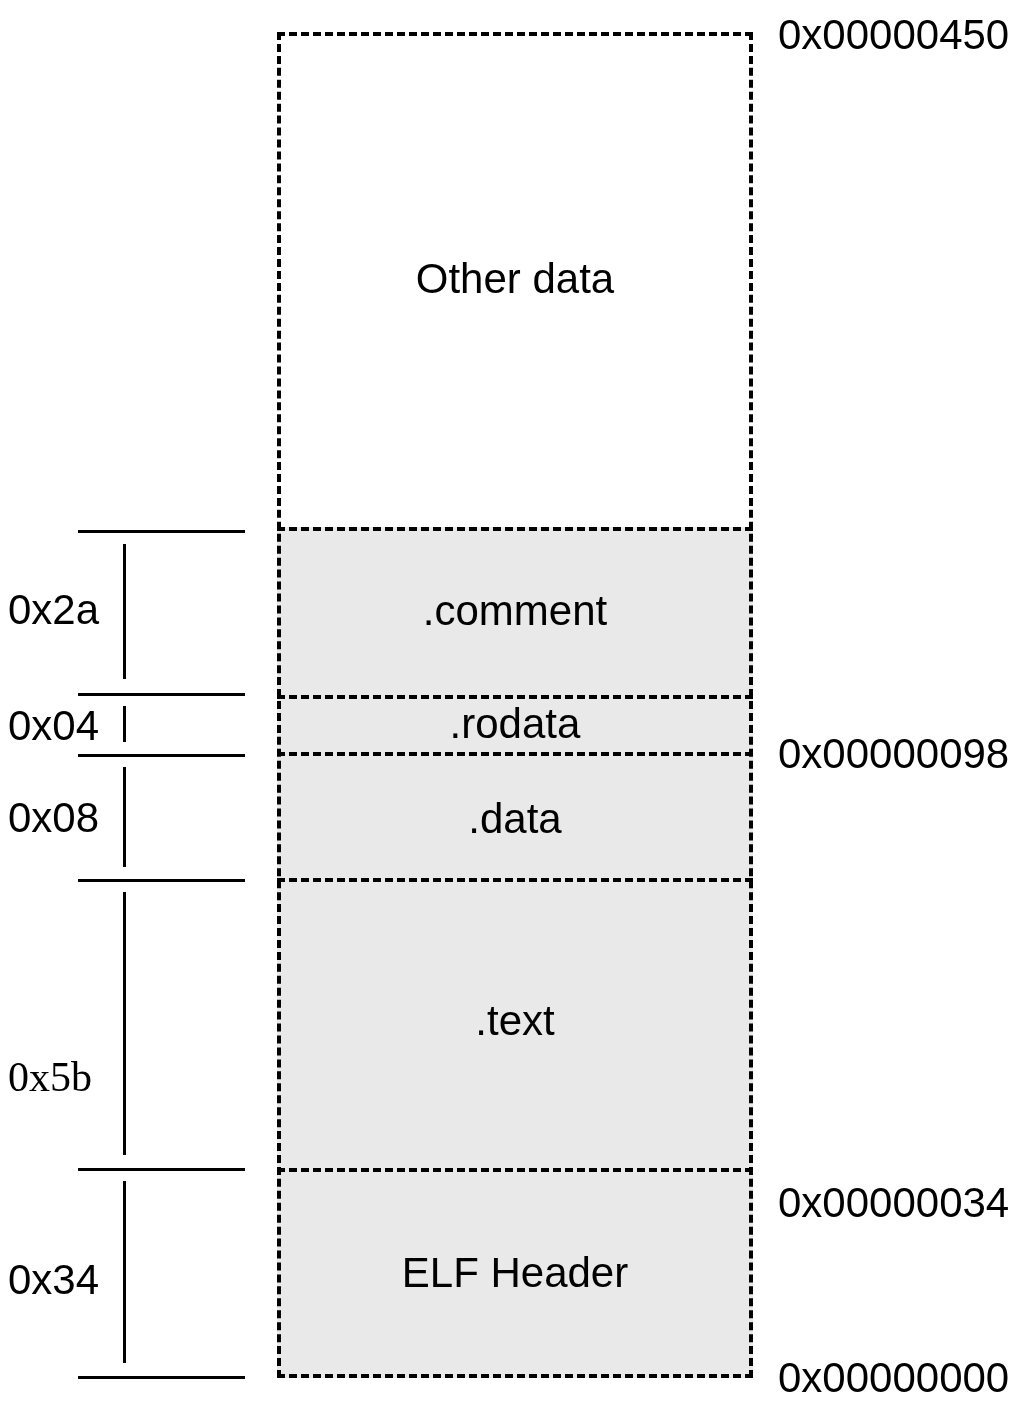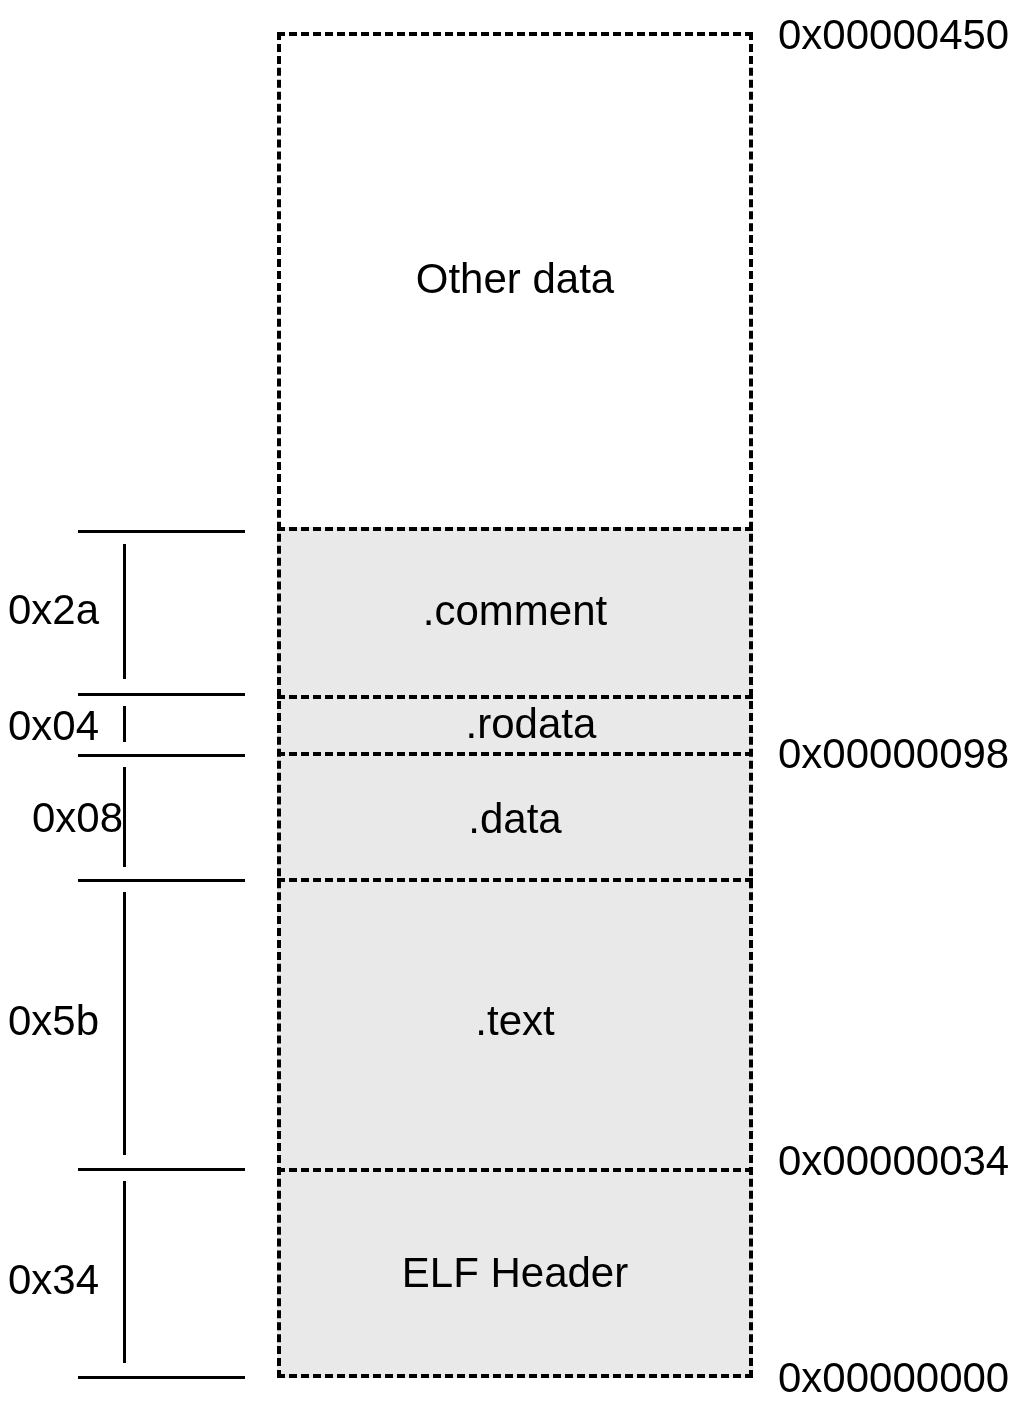--- a/index.html
+++ b/index.html
@@ -112,42 +112,42 @@
   <div class="layout-box"></div>
 
   <div class="divider" style="top:527px;"></div>
   <div class="divider" style="top:695px;"></div>
   <div class="divider" style="top:752px;"></div>
   <div class="divider" style="top:878px;"></div>
   <div class="divider" style="top:1168px;"></div>
 
   <div class="section-label" style="top:590px;">.comment</div>
   <div class="section-label" style="top:258px;">Other data</div>
-  <div class="section-label" style="top:703px;padding-left:16px;">.rodata</div>
+  <div class="section-label" style="top:703px;">.rodata</div>
   <div class="section-label" style="top:798px;">.data</div>
   <div class="section-label" style="top:1000px;">.text</div>
   <div class="section-label" style="top:1252px;">ELF Header</div>
 
   <div class="addr-label" style="top:14px;">0x00000450</div>
   <div class="addr-label" style="top:733px;">0x00000098</div>
-  <div class="addr-label" style="top:1140px;">0x00000034</div>
+  <div class="addr-label" style="top:1182px;">0x00000034</div>
   <div class="addr-label" style="top:1357px;">0x00000000</div>
 
   <div class="tick" style="top:530px;"></div>
   <div class="tick" style="top:693px;"></div>
   <div class="tick" style="top:754px;"></div>
   <div class="tick" style="top:879px;"></div>
   <div class="tick" style="top:1168px;"></div>
   <div class="tick" style="top:1376px;"></div>
 
   <div class="connector" style="top:544px;  height:135px;"></div>
   <div class="connector" style="top:706px;  height:36px;"></div>
   <div class="connector" style="top:767px;  height:100px;"></div>
   <div class="connector" style="top:892px;  height:263px;"></div>
   <div class="connector" style="top:1181px; height:182px;"></div>
 
   <div class="size-label" style="top:589px;">0x2a</div>
   <div class="size-label" style="top:705px;">0x04</div>
-  <div class="size-label" style="top:797px;margin-left:24px;">0x08</div>
-  <div class="size-label" style="top:1000px;">0x5b</div>
+  <div class="size-label" style="top:797px;">0x08</div>
+  <div class="size-label" style="top:1056px;font-family:Liberation Serif, serif;">0x5b</div>
   <div class="size-label" style="top:1259px;">0x34</div>
 
 </div>
 
 </body></html>

